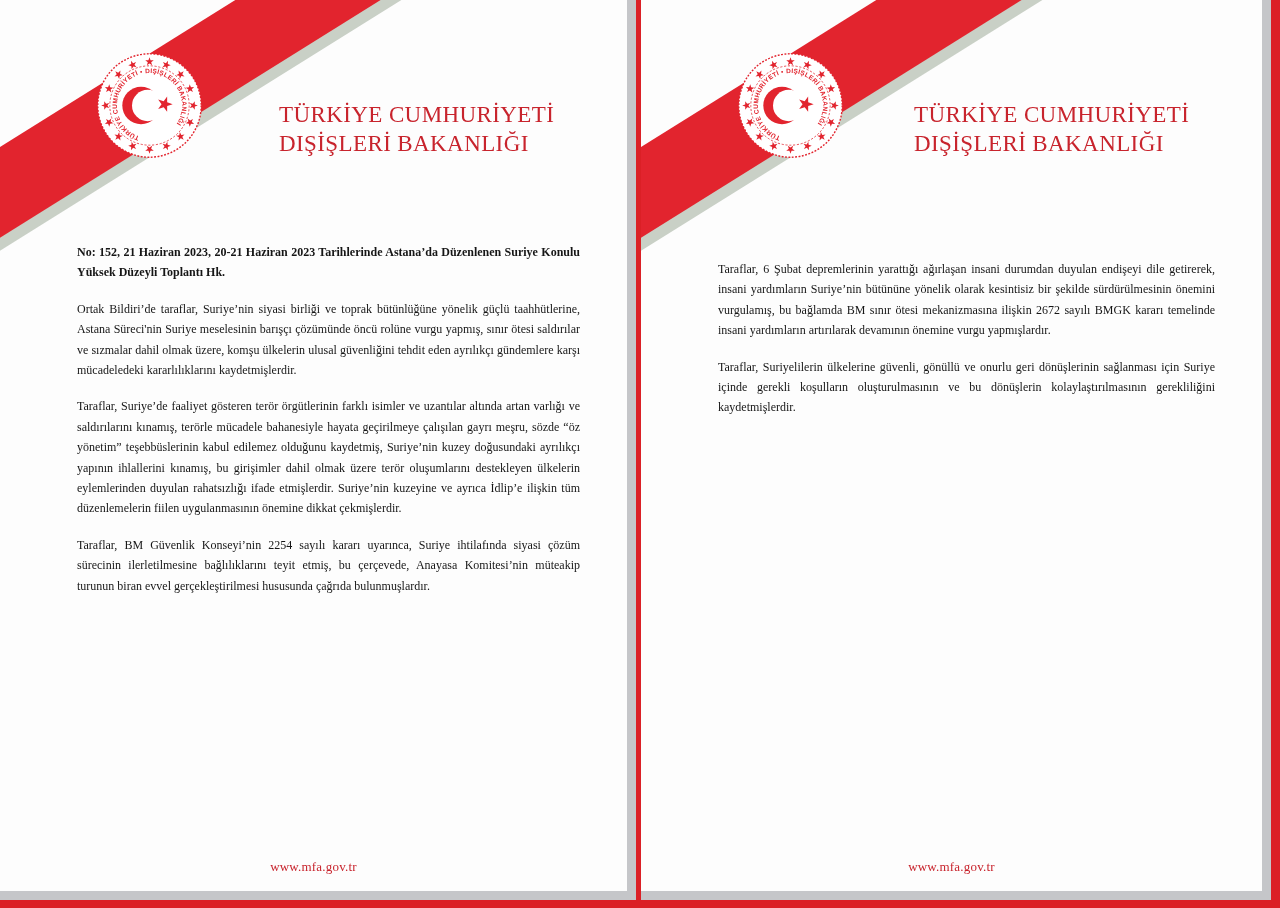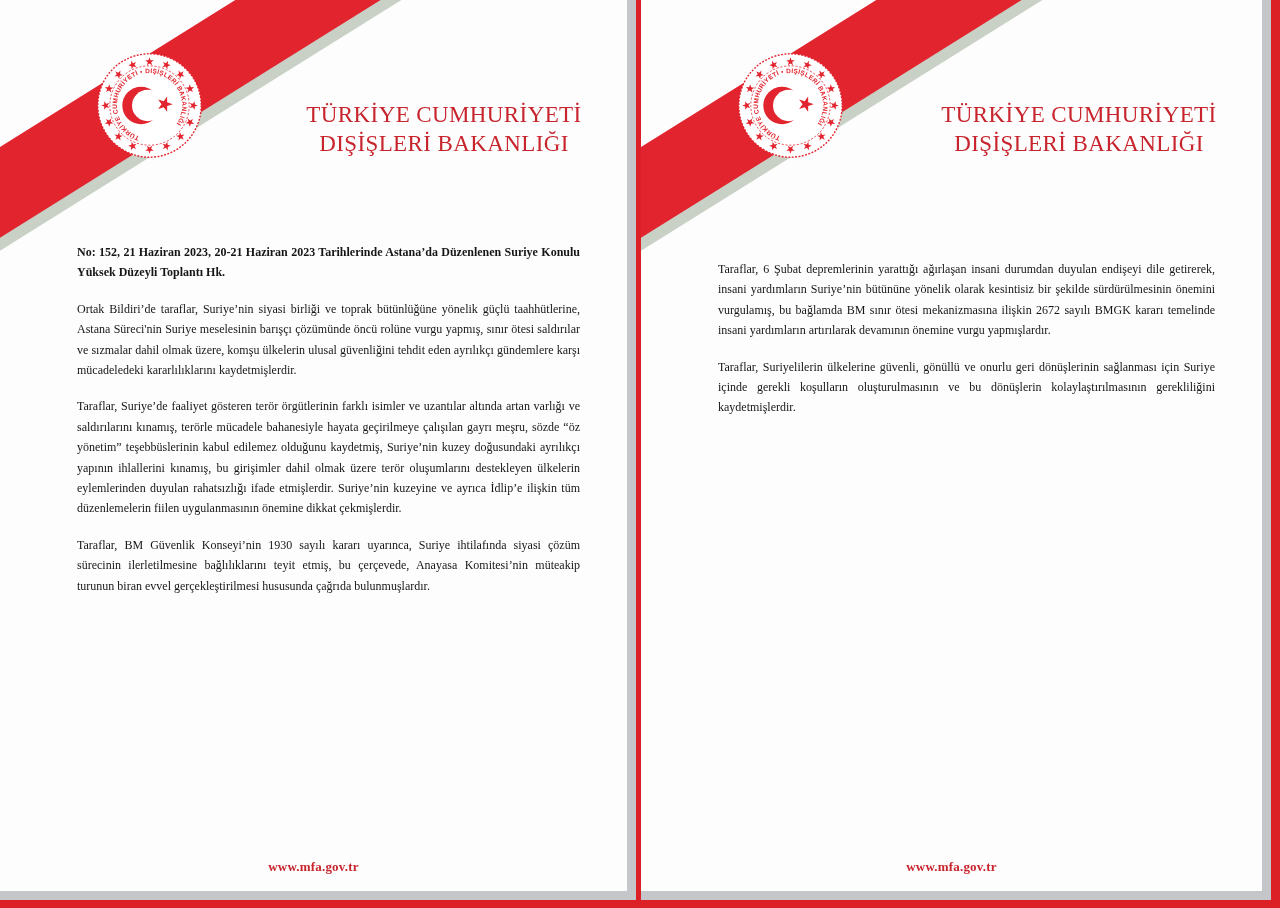--- a/index.html
+++ b/index.html
@@ -25,34 +25,34 @@
   .ribbon-shadow{
     position:absolute;left:-200px;top:285px;width:980px;height:77px;
     background:var(--sage);transform:rotate(-32deg);transform-origin:0 0;
   }
   .ribbon{
     position:absolute;left:-200px;top:272px;width:980px;height:77px;
     background:var(--brand-red);transform:rotate(-32deg);transform-origin:0 0;
   }
   .emblem-slot{position:absolute;left:96px;top:52px;width:107px;height:107px;}
   .ministry-name{
-    position:absolute;top:100px;right:18px;width:330px;text-align:center;
+    position:absolute;top:100px;right:18px;width:330px;text-align:left;
     color:var(--text-red);font-size:23px;line-height:29px;letter-spacing:0.4px;
     white-space:nowrap;
   }
   .body-text{
     position:absolute;left:77px;right:47px;top:242px;
     color:var(--ink);font-size:12px;line-height:20.4px;text-align:justify;
   }
   #page-2 .body-text{top:259px;}
   .body-text p{margin:0 0 16px 0;}
   .doc-title{font-weight:bold;}
   .footer-url{
     position:absolute;left:0;right:0;bottom:16px;text-align:center;
-    color:var(--text-red);font-size:13px;font-weight:bold;letter-spacing:0.2px;margin-top:20px;
+    color:var(--text-red);font-size:13px;font-weight:normal;letter-spacing:0.2px;margin-top:20px;
   }
 </style>
 </head>
 <body>
 
 <div class="page" id="page-1">
   <div class="ribbon-shadow"></div>
   <div class="ribbon"></div>
   <div class="emblem-slot"><svg viewBox="0 0 120 120" width="107" height="107">
         <circle cx="60" cy="60" r="58" fill="#ffffff" stroke="#E2242E" stroke-width="1.6" stroke-dasharray="2.1 1.7"></circle>
@@ -112,21 +112,21 @@
         <path d="M86.00,58.50 L79.83,60.56 L79.78,67.06 L75.92,61.83 L69.72,63.79 L73.50,58.50 L69.72,53.21 L75.92,55.17 L79.78,49.94 L79.83,56.44 Z" fill="#E2242E"></path>
       </svg></div>
   <div class="ministry-name">
     <div>TÜRKİYE CUMHURİYETİ</div>
     <div>DIŞİŞLERİ BAKANLIĞI</div>
   </div>
   <div class="body-text">
     <p class="doc-title">No: 152, 21 Haziran 2023, 20-21 Haziran 2023 Tarihlerinde Astana’da Düzenlenen Suriye Konulu Yüksek Düzeyli Toplantı Hk.</p>
     <p>Ortak Bildiri’de taraflar, Suriye’nin siyasi birliği ve toprak bütünlüğüne yönelik güçlü taahhütlerine, Astana Süreci'nin Suriye meselesinin barışçı çözümünde öncü rolüne vurgu yapmış, sınır ötesi saldırılar ve sızmalar dahil olmak üzere, komşu ülkelerin ulusal güvenliğini tehdit eden ayrılıkçı gündemlere karşı mücadeledeki kararlılıklarını kaydetmişlerdir.</p>
     <p>Taraflar, Suriye’de faaliyet gösteren terör örgütlerinin farklı isimler ve uzantılar altında artan varlığı ve saldırılarını kınamış, terörle mücadele bahanesiyle hayata geçirilmeye çalışılan gayrı meşru, sözde “öz yönetim” teşebbüslerinin kabul edilemez olduğunu kaydetmiş, Suriye’nin kuzey doğusundaki ayrılıkçı yapının ihlallerini kınamış, bu girişimler dahil olmak üzere terör oluşumlarını destekleyen ülkelerin eylemlerinden duyulan rahatsızlığı ifade etmişlerdir. Suriye’nin kuzeyine ve ayrıca İdlip’e ilişkin tüm düzenlemelerin fiilen uygulanmasının önemine dikkat çekmişlerdir.</p>
-    <p>Taraflar, BM Güvenlik Konseyi’nin 1930 sayılı kararı uyarınca, Suriye ihtilafında siyasi çözüm sürecinin ilerletilmesine bağlılıklarını teyit etmiş, bu çerçevede, Anayasa Komitesi’nin müteakip turunun biran evvel gerçekleştirilmesi hususunda çağrıda bulunmuşlardır.</p>
+    <p>Taraflar, BM Güvenlik Konseyi’nin 2254 sayılı kararı uyarınca, Suriye ihtilafında siyasi çözüm sürecinin ilerletilmesine bağlılıklarını teyit etmiş, bu çerçevede, Anayasa Komitesi’nin müteakip turunun biran evvel gerçekleştirilmesi hususunda çağrıda bulunmuşlardır.</p>
   </div>
   <div class="footer-url">www.mfa.gov.tr</div>
 </div>
 
 <div class="page" id="page-2">
   <div class="ribbon-shadow"></div>
   <div class="ribbon"></div>
   <div class="emblem-slot"><svg viewBox="0 0 120 120" width="107" height="107">
         <circle cx="60" cy="60" r="58" fill="#ffffff" stroke="#E2242E" stroke-width="1.6" stroke-dasharray="2.1 1.7"></circle>
         <g transform="rotate(0 60 60)">

